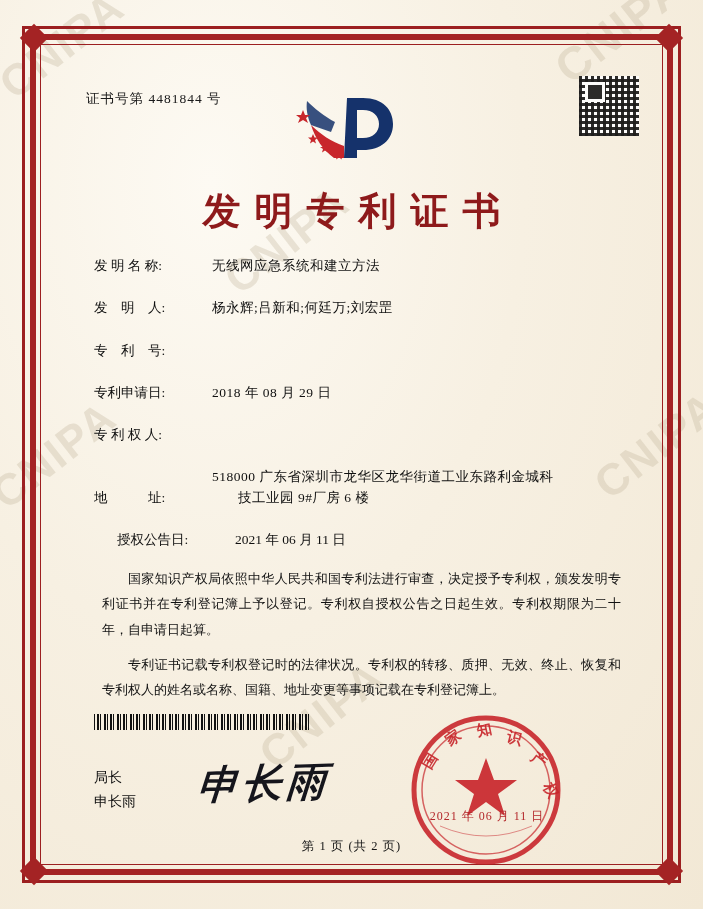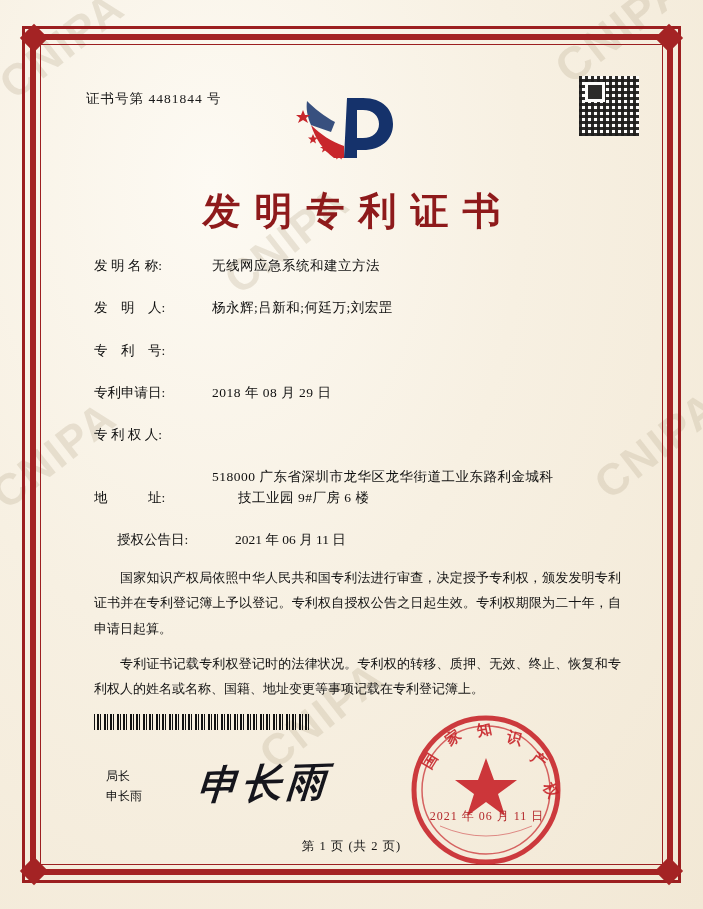--- a/index.html
+++ b/index.html
@@ -190,46 +190,45 @@
     position: absolute;
     top: 500px;
     left: 36px;
     right: 24px;
     font-size: 13px;
     line-height: 1.95;
     color: #121212;
     text-align: justify;
   }
   .paras p {
-    margin: 0 0 10px 0;
+    margin: 0 0 10px 8px;
     text-indent: 26px;
-    font-family: Liberation Mono, monospace;
   }
 
   
   .barcode {
     position: absolute;
     left: 36px;
     top: 648px;
     width: 215px;
     height: 16px;
     background-image:
       repeating-linear-gradient(90deg,
         #111 0 1px, transparent 1px 3px,
         #111 3px 5px, transparent 5px 6px,
         #111 6px 7px, transparent 7px 10px,
         #111 10px 12px, transparent 12px 13px);
   }
 
   
   .sig-label {
     position: absolute;
-    left: 48px;
+    left: 36px;
     top: 700px;
-    font-size: 12px;
+    font-size: 14px;
     line-height: 1.7;
     color: #101010;
   }
   .sig-script {
     position: absolute;
     left: 140px;
     top: 690px;
     font-size: 40px;
     font-family: "DejaVu Serif", serif;
     font-style: italic;

